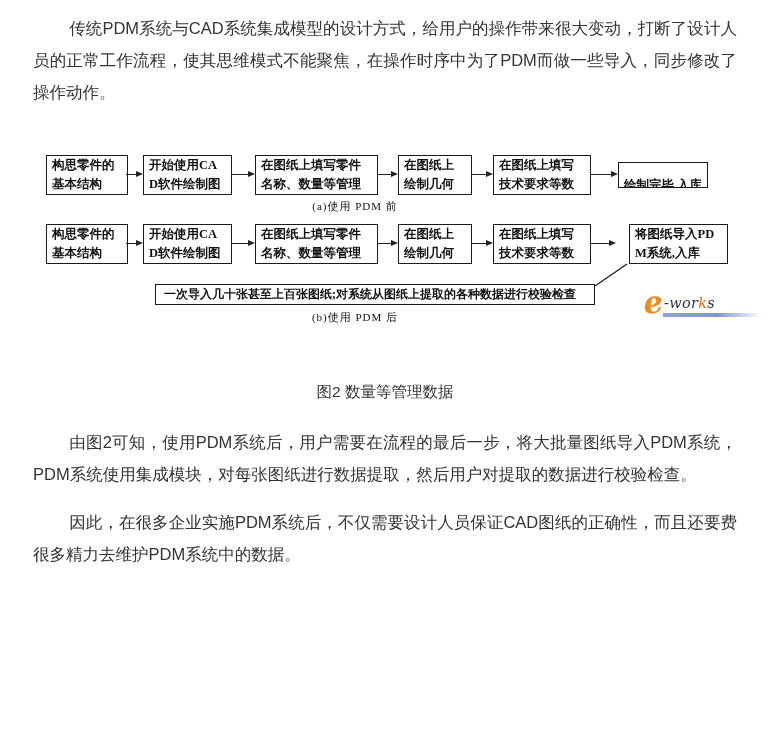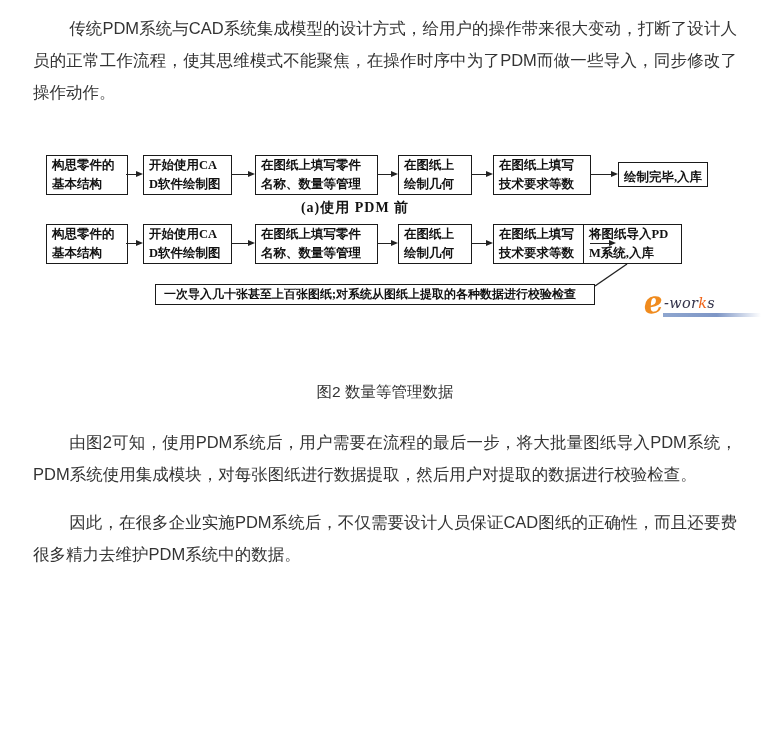--- a/index.html
+++ b/index.html
@@ -36,41 +36,41 @@
     border:1.5px solid #1a1a1a;
     background:#ffffff;
     padding:0 5px;
     font-size:12.5px;
     font-weight:600;
     line-height:18.5px;
     color:#111111;
     word-break:break-all;
     overflow:hidden;
   }
-  .fbox.single{line-height:21px;text-align:center;padding:4px 2px;}
+  .fbox.single{line-height:21px;text-align:center;padding:12px 2px;}
   .arr{
     position:absolute;
     height:0;
     border-top:1.3px solid #222222;
   }
   .arr::after{
     content:"";
     position:absolute;
     right:-2px;top:-4px;
     width:0;height:0;
     border-top:3.5px solid transparent;
     border-bottom:3.5px solid transparent;
     border-left:7px solid #222222;
   }
   .rowcap{
     position:absolute;
     left:0;width:640px;
     text-align:center;
-    font-size:14px;
-    font-weight:700;
+    font-size:11px;
+    font-weight:400;
     color:#111111;
     letter-spacing:1px;
   }
   .notebox{
     position:absolute;
     box-sizing:border-box;
     border:1.5px solid #1a1a1a;
     background:#ffffff;
     padding:1px 4px;
     font-size:12px;
@@ -136,34 +136,35 @@
       <div class="arr" style="left:436px;top:28px;width:20px;"></div>
       <div class="arr" style="left:555px;top:28px;width:26px;"></div>
 
       <div class="rowcap" style="top:53px;">(a)使用 PDM 前</div>
 
       <div class="fbox" style="left:11px;top:78px;width:82px;height:40px;">构思零件的基本结构</div>
       <div class="fbox" style="left:108px;top:78px;width:89px;height:40px;">开始使用CAD软件绘制图纸</div>
       <div class="fbox" style="left:220px;top:78px;width:123px;height:40px;">在图纸上填写零件名称、数量等管理数据</div>
       <div class="fbox" style="left:363px;top:78px;width:74px;height:40px;">在图纸上绘制几何图形</div>
       <div class="fbox" style="left:458px;top:78px;width:98px;height:40px;">在图纸上填写技术要求等数据</div>
-      <div class="fbox" style="left:548px;top:78px;width:99px;height:40px;">将图纸导入PDM系统,入库</div>
+      <div class="fbox" style="left:594px;top:78px;width:99px;height:40px;">将图纸导入PDM系统,入库</div>
 
       <div class="arr" style="left:91px;top:97px;width:15px;"></div>
       <div class="arr" style="left:196px;top:97px;width:22px;"></div>
       <div class="arr" style="left:342px;top:97px;width:19px;"></div>
       <div class="arr" style="left:436px;top:97px;width:20px;"></div>
       <div class="arr" style="left:555px;top:97px;width:24px;"></div>
 
       <svg class="diag-svg" width="700" height="192" viewBox="0 0 700 192">
         <line x1="592" y1="118" x2="560" y2="140" stroke="#222222" stroke-width="1.4"></line>
       </svg>
 
       <div class="notebox" style="left:120px;top:138px;width:440px;height:21px;padding-left:8px;">一次导入几十张甚至上百张图纸;对系统从图纸上提取的各种数据进行校验检查</div>
 
+      <div class="rowcap" style="top:164px;">(b)使用 PDM 后</div>
 
       <div class="logo">
         <span class="logo-e">e</span>
         <span class="logo-text"><span>-wor</span><span class="logo-k">k</span><span>s</span></span>
         <div class="logo-bar"></div>
       </div>
 
     </div>
   </figure>
 

